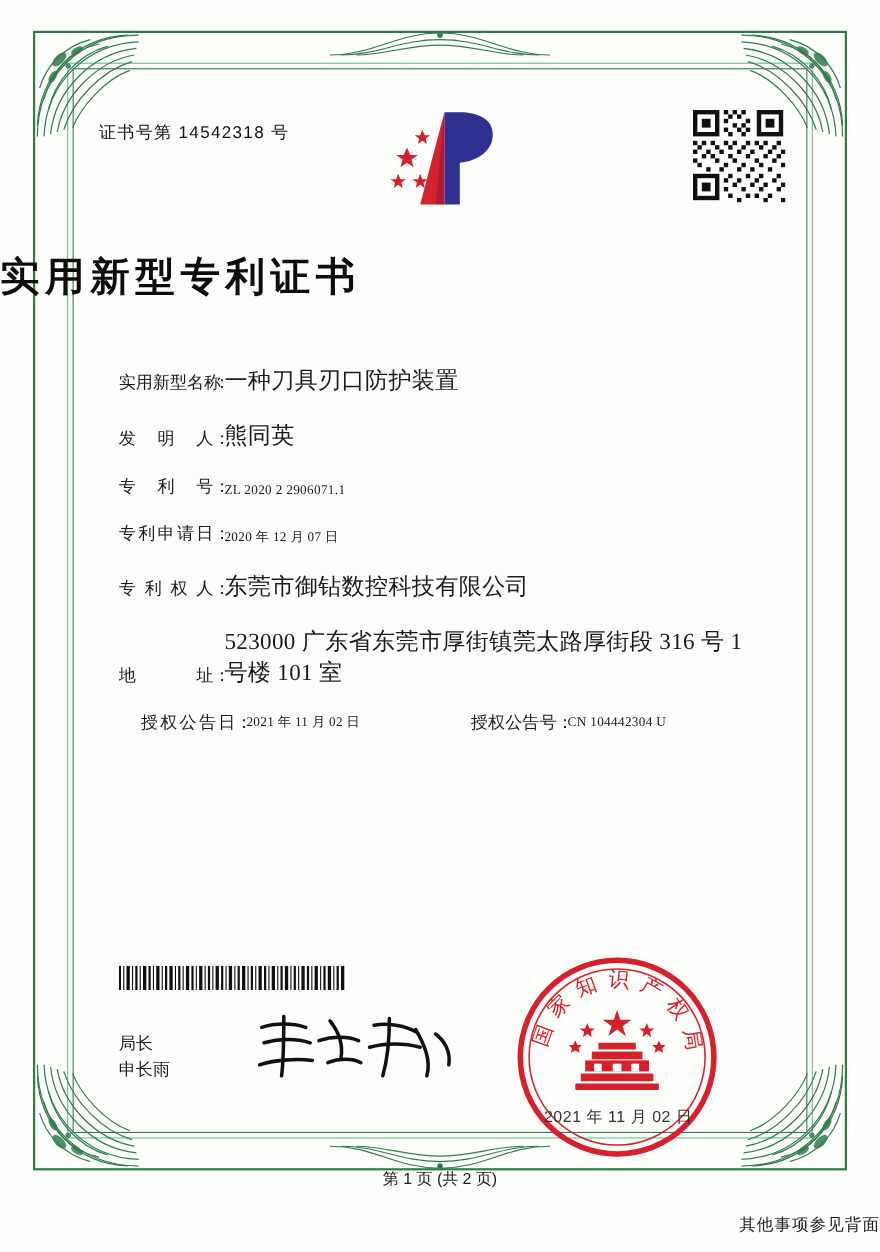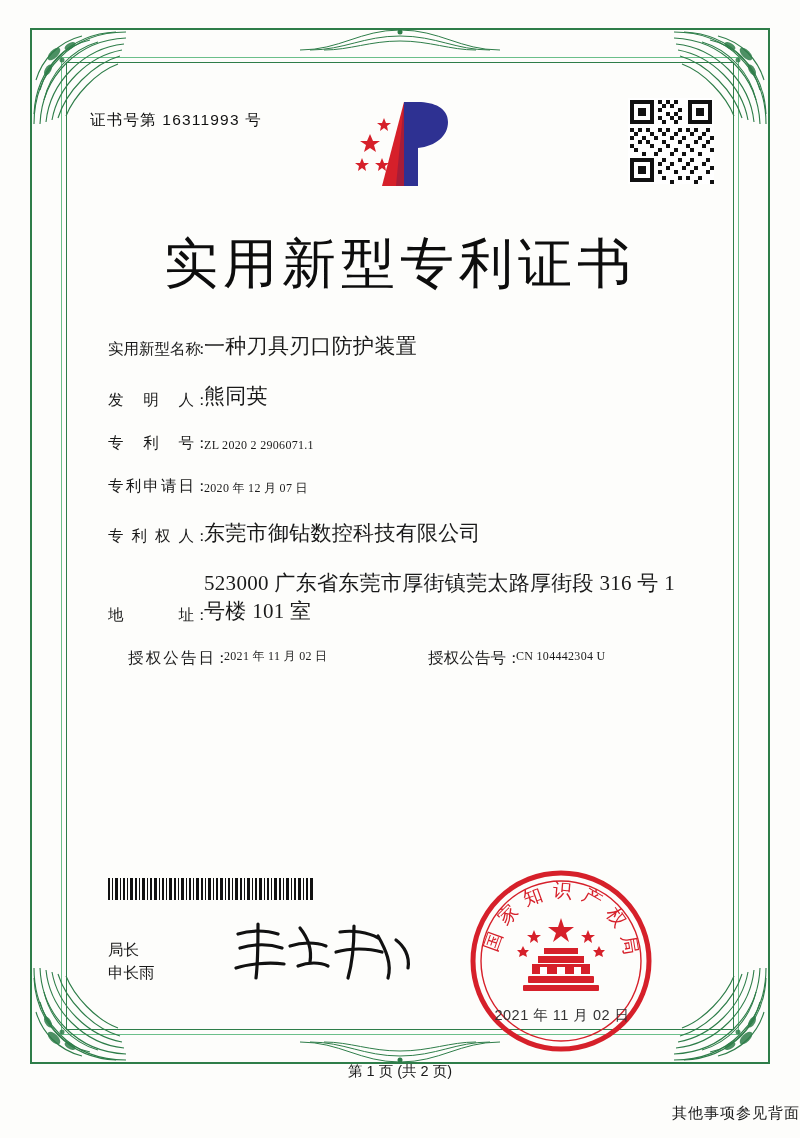--- a/index.html
+++ b/index.html
@@ -84,23 +84,23 @@
   .qr {
     position: absolute;
     right: 86px; top: 98px;
     width: 86px; height: 86px;
   }
 
   
   .title {
     position: absolute;
     left: 0; right: 0; top: 228px;
-    text-align: center;
-    font-size: 54px;
-    font-weight: normal;
+    text-align: left;
+    font-size: 36px;
+    font-weight: bold;
     letter-spacing: 5px;
     font-family: "Liberation Serif", serif;
     color: #0d0d0d;
   }
 
   
   .fields {
     position: absolute;
     left: 108px; top: 332px;
     width: 590px;
@@ -332,21 +332,21 @@
     <svg width="200" height="26" viewBox="0 0 200 26">
       <g fill="none" stroke="#2e7d49" stroke-width="1">
         <path d="M0 24 C40 24 60 4 100 4 C140 4 160 24 200 24"></path>
         <path d="M10 24 C44 24 64 10 100 10 C136 10 156 24 190 24"></path>
         <path d="M24 24 C50 24 70 15 100 15 C130 15 150 24 176 24"></path>
       </g>
       <circle cx="100" cy="6" r="2.5" fill="#2e7d49"></circle>
     </svg>
   </div>
 
-  <div class="cert-no">证书号第 16311993 号</div>
+  <div class="cert-no">证书号第 14542318 号</div>
 
   <div class="logo">
     <svg width="110" height="96" viewBox="0 0 110 96">
 
       <path d="M56 6 L56 90 L70 90 L70 52 C88 50 100 40 100 26 C100 12 86 6 70 6 Z" fill="#2e3192"></path>
 
       <path d="M56 6 L34 90 L56 90 Z" fill="#d6202a"></path>
       <path d="M56 6 L56 90 L48 90 Z" fill="#1b1464" opacity="0.25"></path>
 
       <g fill="#d6202a">

